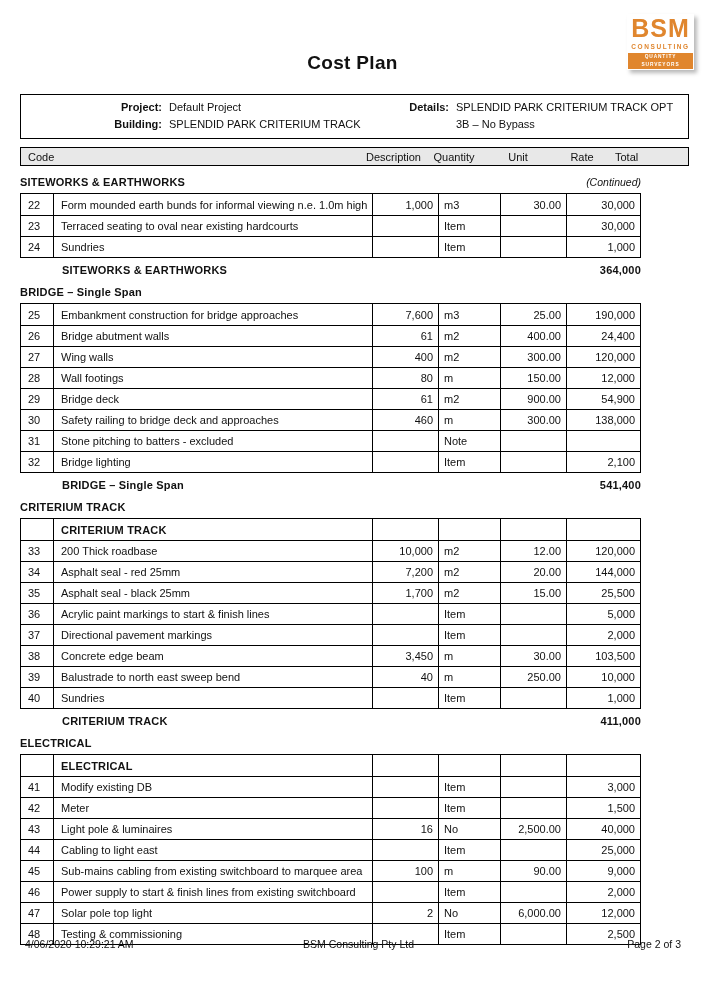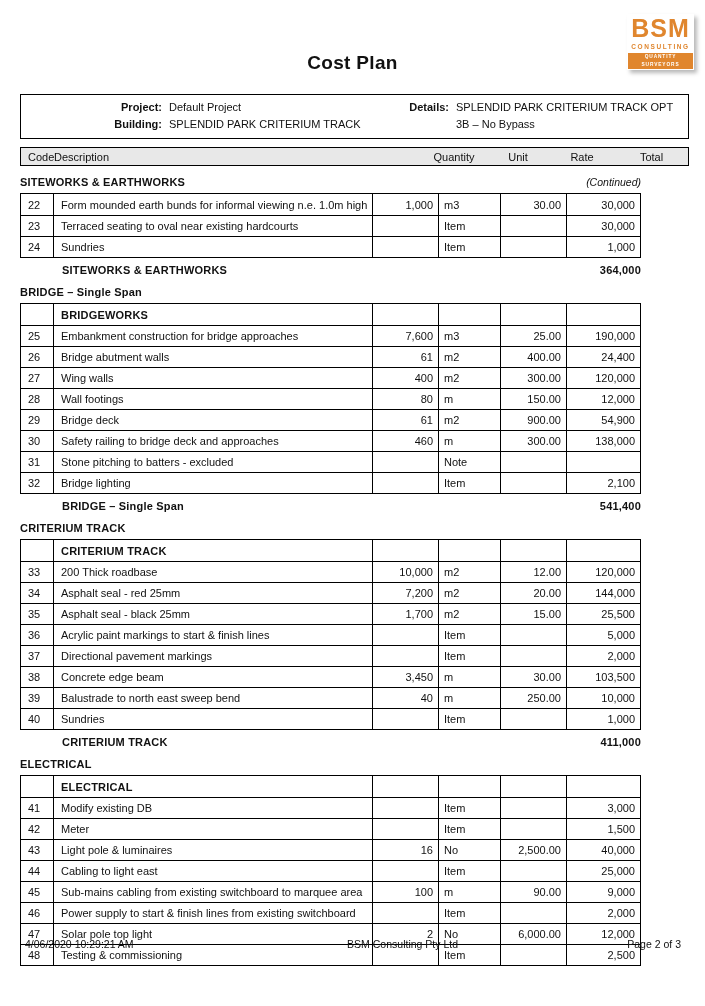--- a/index.html
+++ b/index.html
@@ -54,25 +54,25 @@
   .info-label-details { width: 68px; text-align: right; font-weight: bold; padding-right: 7px; }
   .details-value { width: 232px; }
 
   
   .col-header {
     margin: 8px 16px 0 20px; width: 669px; height: 19px;
     background: var(--bar-bg); border: 1px solid #000;
     display: flex; align-items: center; font-size: 11px;
   }
   .col-header .c-code  { width: 33px; padding-left: 7px; }
-  .col-header .c-desc  { flex: 1; text-align: left; }
+  .col-header .c-desc  { flex: 1; text-align: right; }
   .col-header .c-qty   { width: 66px; text-align: center; }
   .col-header .c-unit  { width: 62px; text-align: center; }
   .col-header .c-rate  { width: 66px; text-align: center; }
-  .col-header .c-total { width: 73px; text-align: center; }
+  .col-header .c-total { width: 73px; }
 
   
   .sections { margin: 0 16px 0 20px; width: 621px; }
   .section-heading-row {
     display: flex; justify-content: space-between; align-items: baseline;
     margin-top: 10px; margin-bottom: 5px; font-size: 11px;
   }
   .section-heading { font-weight: bold; letter-spacing: 0.2px; }
   .section-note { font-style: italic; font-size: 10.5px; }
 
@@ -93,21 +93,21 @@
 
   .subtotal {
     display: flex; justify-content: space-between;
     margin: 6px 0 3px 0; padding-left: 42px;
     font-size: 11px; font-weight: bold; letter-spacing: 0.2px;
   }
 
   
   .footer {
     position: absolute; top: 938px; left: 0; width: 698px;
-    display: flex; font-size: 10.5px;
+    display: flex; font-size: 10.5px; gap: 44px;
   }
   .footer-left { width: 240px; padding-left: 25px; }
   .footer-center { flex: 1; text-align: right; }
   .footer-right { width: 240px; text-align: right; padding-right: 17px; }
 </style>
 </head>
 <body>
 
 <div class="page">
 
@@ -180,28 +180,20 @@
         <div class="subtotal">
           <span>SITEWORKS &amp; EARTHWORKS</span>
           <span>364,000</span>
         </div>
       </div>
       <div class="section">
         <div class="section-heading-row">
           <span class="section-heading">BRIDGE – Single Span</span>
         </div>
         <div class="cost-table">
-          <div class="tr subhead">
-            <div class="td code"></div>
-            <div class="td desc">BRIDGEWORKS</div>
-            <div class="td qty"></div>
-            <div class="td unit"></div>
-            <div class="td rate"></div>
-            <div class="td total"></div>
-          </div>
           <div class="tr">
             <div class="td code">25</div>
             <div class="td desc">Embankment construction for bridge approaches</div>
             <div class="td qty">7,600</div>
             <div class="td unit">m3</div>
             <div class="td rate">25.00</div>
             <div class="td total">190,000</div>
           </div>
           <div class="tr">
             <div class="td code">26</div>

